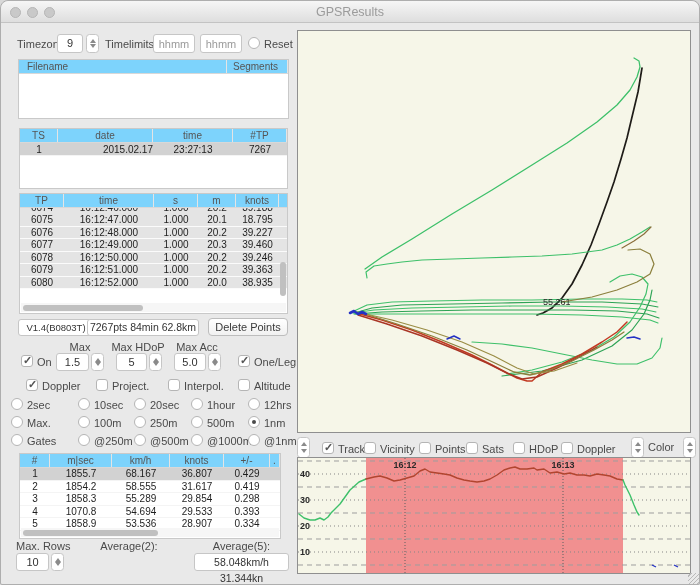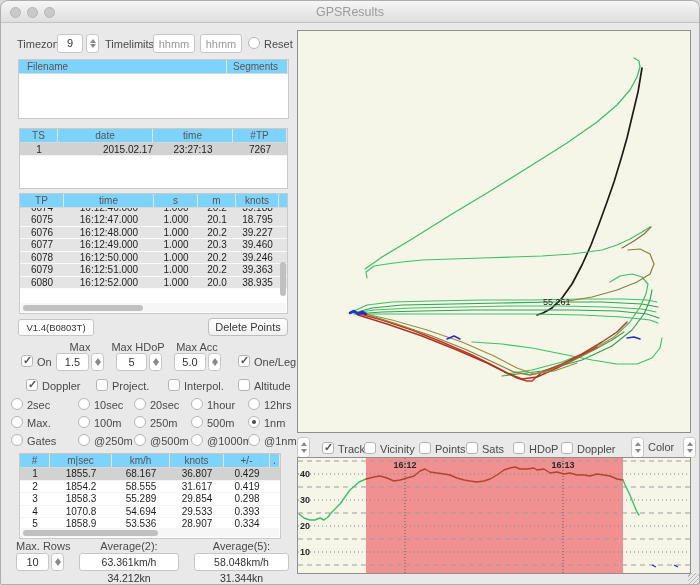--- a/index.html
+++ b/index.html
@@ -170,20 +170,21 @@
           <div class="tcell" style="width: 43px;">38.935</div>
         </div>
       </div>
     <div class="vthumb" style="right:1px; top:68px; height:34px;"></div>
     <div class="hscroll">
         <div class="hthumb" style="left:2px; width:120px;"></div>
       </div>
   </div>
 
   <div class="box" style="left:17px; top:318px; width:76px; height:17px; line-height:15px; font-size:9.5px;">V1.4(B0803T)</div>
+  <div class="box" style="left:86px; top:318px; width:112px; height:17px; line-height:15px; font-size:10.5px;">7267pts 84min 62.8km</div>
   <div class="btn" style="left:207px; top:317px; width:80px; height:18px; line-height:16px;">Delete Points</div>
 
   <div class="lbl" style="left:55px; top:340px; width:48px; text-align:center;">Max</div>
   <div class="lbl" style="left:107px; top:340px; width:60px; text-align:center;">Max HDoP</div>
   <div class="lbl" style="left:166px; top:340px; width:60px; text-align:center;">Max Acc</div>
 
   <div class="chk on" style="left:20px; top:354px"></div>
   <div class="lbl" style="left:36px; top:355px">On</div>
   <div class="field" style="left:55px; top:352px; width:33px; height:18px; line-height:16px;">1.5</div>
   <div class="stp" style="left:90px; top:352px; height:18px;">
@@ -296,21 +297,20 @@
       </div>
   </div>
 
   <div class="lbl" style="left:15px; top:539px">Max. Rows</div>
   <div class="field" style="left:15px; top:552px; width:33px; height:18px; line-height:16px;">10</div>
   <div class="stp" style="left:50px; top:552px; height:18px;">
       <i class="up"></i>
       <i class="dn"></i>
     </div>
   <div class="lbl" style="left:78px; top:539px; width:100px; text-align:center;">Average(2):</div>
-  <div class="box" style="left:78px; top:552px; width:100px; height:18px; line-height:16px; font-size:10.5px;">63.361km/h 34.212kn</div>
   <div class="lbl" style="left:193px; top:539px; width:95px; text-align:center;">Average(5):</div>
   <div class="box" style="left:193px; top:552px; width:95px; height:18px; line-height:16px; font-size:10.5px;">58.048km/h 31.344kn</div>
 
   <div class="pane" style="left:296px; top:29px; width:394px; height:403px;">
     <svg id="mapSvg" width="392" height="401">
         <polyline points="67,238 84,226 114,208 154,183 194,159 234,134 269,112 299,91 319,74 332,59 339,46 342,36 341,30 336,27" fill="none" stroke="#3ec06a" stroke-width="1.3" stroke-linejoin="round" stroke-linecap="round"></polyline>
         <polyline points="344,37 340,61 334,86 329,107 323,128 316,151 309,171 301,193 293,214 284,234 274,253 264,267 254,277 245,282 239,284" fill="none" stroke="#1f1c18" stroke-width="1.7" stroke-linejoin="round" stroke-linecap="round"></polyline>
         <polyline points="69,247 68,241 76,235 89,233 104,231 124,229 154,228 184,227 214,226 244,225 274,223 304,219 319,214 332,208 344,201 352,196" fill="none" stroke="#3ec06a" stroke-width="1.2" stroke-linejoin="round" stroke-linecap="round"></polyline>
         <polyline points="324,217 336,210 346,203 353,196" fill="none" stroke="#8b6f3c" stroke-width="1.2" stroke-linejoin="round" stroke-linecap="round"></polyline>
         <polyline points="54,281 69,274 94,271 134,270 184,269 234,269 284,268 324,268 349,269 359,271" fill="none" stroke="#3ec06a" stroke-width="1.1" stroke-linejoin="round" stroke-linecap="round"></polyline>

